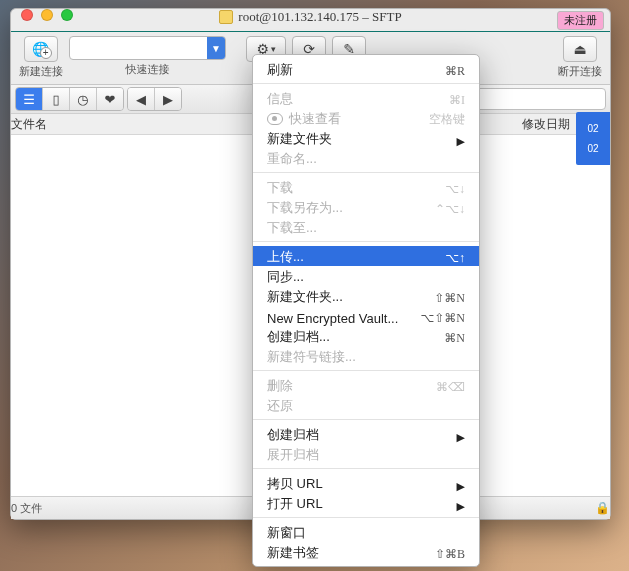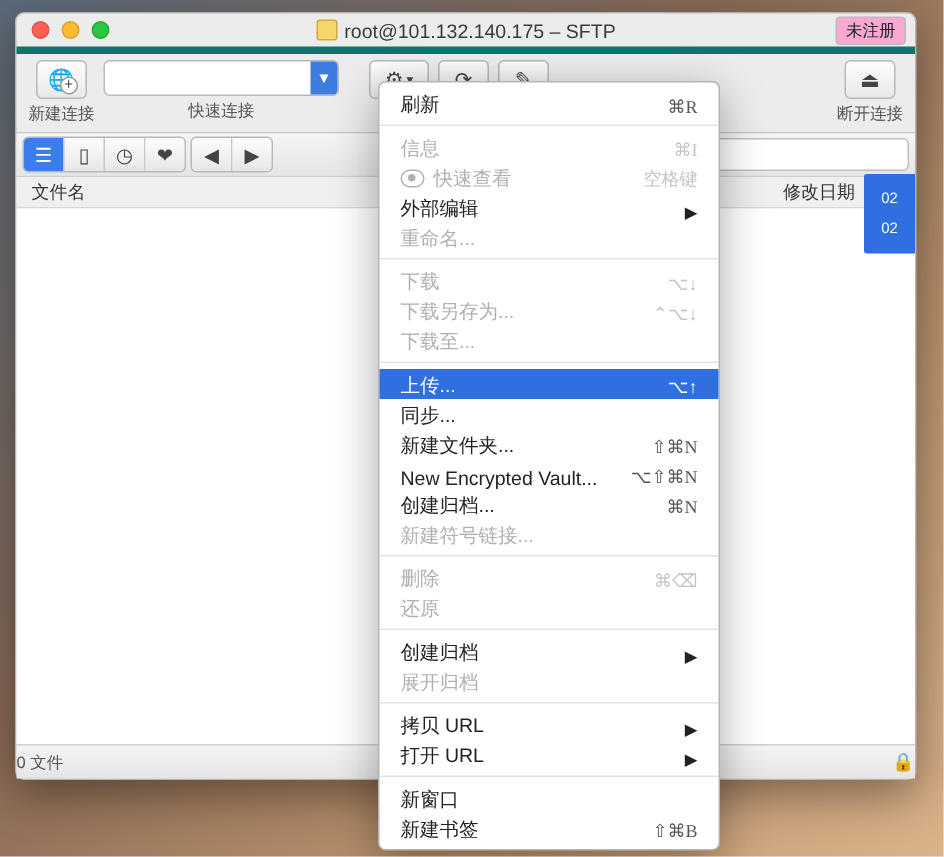--- a/index.html
+++ b/index.html
@@ -1,18 +1,18 @@
 <!DOCTYPE html>
 <html><head>
 <meta charset="utf-8">
 <style>
   html,body{margin:0;padding:0;font-family:-apple-system,"Helvetica Neue",Arial,sans-serif;font-size:13px;color:#222;}
   body{width:629px;height:571px;background:linear-gradient(135deg,#5b6a7a 0%,#8a6a56 40%,#b78f6a 70%,#dcb28a 100%);overflow:hidden;position:relative;}
   .window{position:absolute;left:10px;top:8px;width:599px;height:510px;background:#ececec;border:1px solid #b5b5b5;border-radius:6px;box-shadow:0 10px 30px rgba(0,0,0,.4);display:flex;flex-direction:column;}
-  .titlebar{height:22px;display:flex;align-items:center;position:relative;border-bottom:5px solid #0f766e;}
+  .titlebar{height:22px;display:flex;position:relative;border-bottom:1px solid #0f766e;font-family:Liberation Serif, serif;}
   .traffic{display:flex;gap:8px;padding-left:10px;}
   .dot{width:12px;height:12px;border-radius:50%;border:1px solid rgba(0,0,0,.15);box-sizing:border-box;}
   .dot.r{background:#ff5f57}.dot.y{background:#febc2e}.dot.g{background:#28c840}
   .title{position:absolute;left:0;right:0;text-align:center;font-size:13px;color:#3a3a3a;display:flex;align-items:center;justify-content:center;gap:5px;}
   .title-badge{width:12px;height:12px;border-radius:2px;background:#f6d66a;border:1px solid #cfa93a;display:inline-block;}
   .reg-btn{position:absolute;right:6px;top:2px;font-size:11px;background:#f9a8d4;border:1px solid #bbb;border-radius:3px;padding:1px 6px;}
   .toolbar{height:48px;display:flex;align-items:flex-start;padding:4px 8px 0;gap:6px;border-bottom:1px solid #c7c7c7;}
   .tb-group{display:flex;flex-direction:column;align-items:center;gap:2px;}
   .tb-btn{height:24px;min-width:32px;background:linear-gradient(#fdfdfd,#e8e8e8);border:1px solid #b8b8b8;border-radius:4px;display:flex;align-items:center;justify-content:center;font-size:14px;color:#444;}
   .tb-label{font-size:11px;color:#555;}
@@ -21,21 +21,21 @@
   .two-pane{flex:1;display:flex;overflow:hidden;}
   .pane{flex:1;display:flex;flex-direction:column;background:#fff;min-width:0;}
   .pane.left{border-right:1px solid #d0d0d0}
   .pane-toolbar{height:28px;background:linear-gradient(#f4f4f4,#e5e5e5);border-bottom:1px solid #cfcfcf;display:flex;align-items:center;padding:0 4px;gap:3px;}
   .seg{display:flex;border:1px solid #b8b8b8;border-radius:4px;overflow:hidden;height:22px;}
   .seg span{width:26px;display:flex;align-items:center;justify-content:center;font-size:13px;color:#444;background:linear-gradient(#fdfdfd,#e7e7e7);border-right:1px solid #c8c8c8;}
   .seg span:last-child{border-right:none}
   .seg span.on{background:#3b7ded;color:#fff}
   .search{flex:1;height:20px;border:1px solid #bfbfbf;border-radius:4px;background:#fff;display:flex;align-items:center;padding:0 6px;gap:4px;color:#999;font-size:12px;margin-left:4px;}
   .col-header{height:20px;background:#efefef;border-bottom:1px solid #d6d6d6;display:flex;align-items:center;font-size:12px;color:#333;}
-  .col-header .c1{flex:1;padding-left:10px;border-right:5px solid #737373}
+  .col-header .c1{flex:1;padding-left:0;border-right:5px solid #737373}
   .col-header .c2{width:88px;padding-left:6px}
   .listing{flex:1;background:#fff}
   .statusbar{height:22px;background:linear-gradient(#f4f4f4,#e5e5e5);border-top:1px solid #cfcfcf;display:flex;align-items:center;font-size:11px;color:#555;padding:0 0;justify-content:space-between;}
   .statusbar .lock{font-size:12px;color:#777}
 
   
   .menu{position:absolute;left:252px;top:54px;width:226px;background:#fff;border:1px solid #b5b5b5;border-radius:5px;box-shadow:0 8px 30px rgba(0,0,0,.35);padding:4px 0;z-index:50;font-size:13px;}
   .mi{height:20px;display:flex;align-items:flex-end;padding:0 14px;justify-content:space-between;white-space:nowrap;}
   .mi .lbl{display:flex;align-items:center;gap:6px;}
   .mi .sc{font-size:12px;color:#555;font-family:-apple-system;}
@@ -166,21 +166,21 @@
     </div>
     <div class="mi dis">
       <span class="lbl">
         <span class="ql-ic"></span>
         <span>快速查看</span>
       </span>
       <span class="sc">空格键</span>
     </div>
     <div class="mi">
       <span class="lbl">
-        <span>外部编辑</span>
+        <span>新建文件夹</span>
       </span>
       <span class="sc sub">▶</span>
     </div>
     <div class="mi dis">
       <span class="lbl">
         <span>重命名...</span>
       </span>
       <span class="sc"></span>
     </div>
     <div class="sep"></div>

